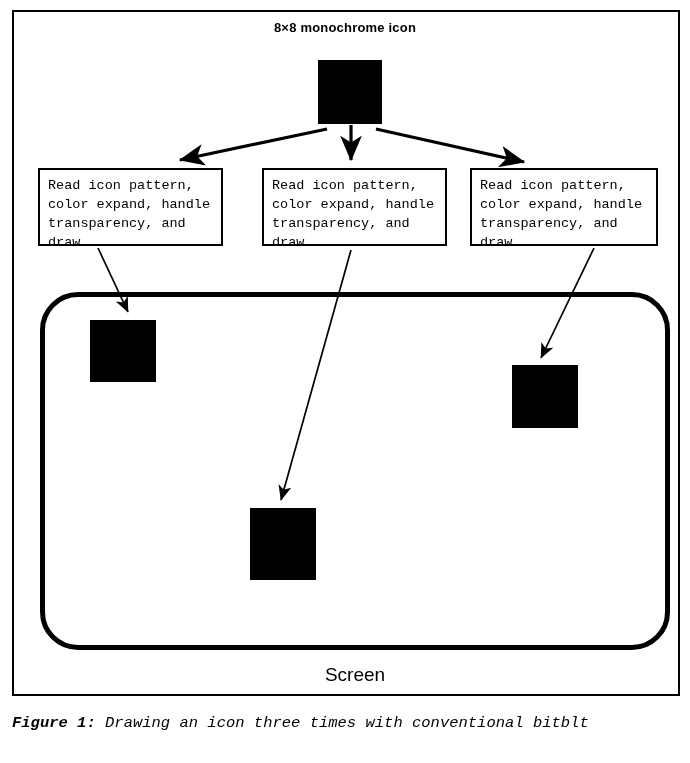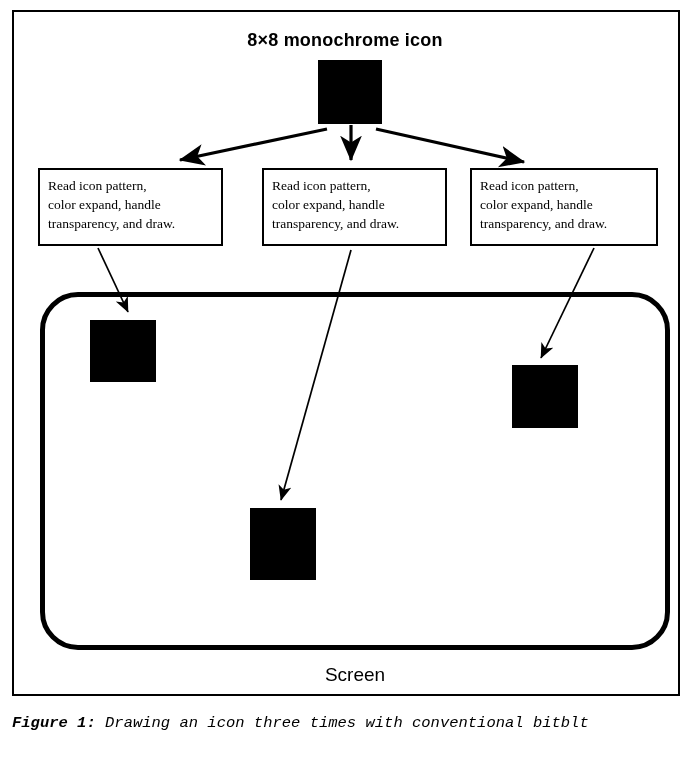--- a/index.html
+++ b/index.html
@@ -39,24 +39,24 @@
     left: 0; top: 0;
     width: 690px;
     height: 763px;
     pointer-events: none;
   }
   .diagram-layer > * { pointer-events: auto; }
 
   .caption-title {
     position: absolute;
     left: 0;
-    top: 30px;
+    top: 20px;
     width: 690px;
     text-align: center;
-    font-size: 18px;
+    font-size: 13px;
     font-weight: 600;
     letter-spacing: 0.2px;
     font-family: "Liberation Sans", sans-serif;
     white-space: nowrap;
   }
 
   
   .icon-square {
     position: absolute;
     background: #000000;
@@ -64,21 +64,21 @@
 
   
   .process-box {
     position: absolute;
     border: 2px solid #000000;
     background: #ffffff;
     box-sizing: border-box;
     font-size: 13.5px;
     line-height: 1.42;
     padding: 6px 7px 15px 8px;
-    font-family: Liberation Serif, serif;
+    font-family: Liberation Mono, monospace;
     white-space: pre-line;
   }
 
   
   .screen-rect {
     position: absolute;
     left: 40px;
     top: 292px;
     width: 630px;
     height: 358px;

